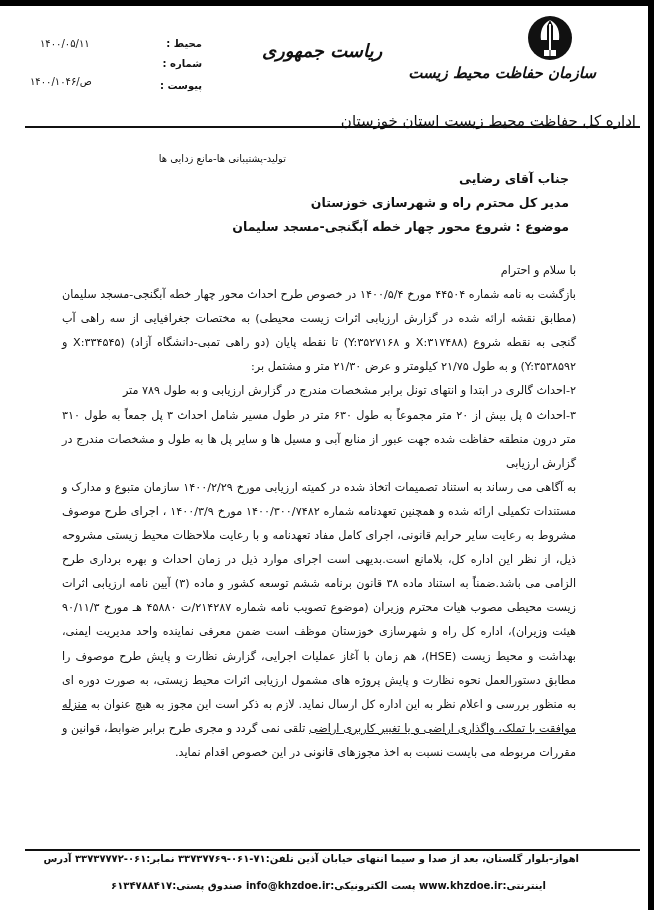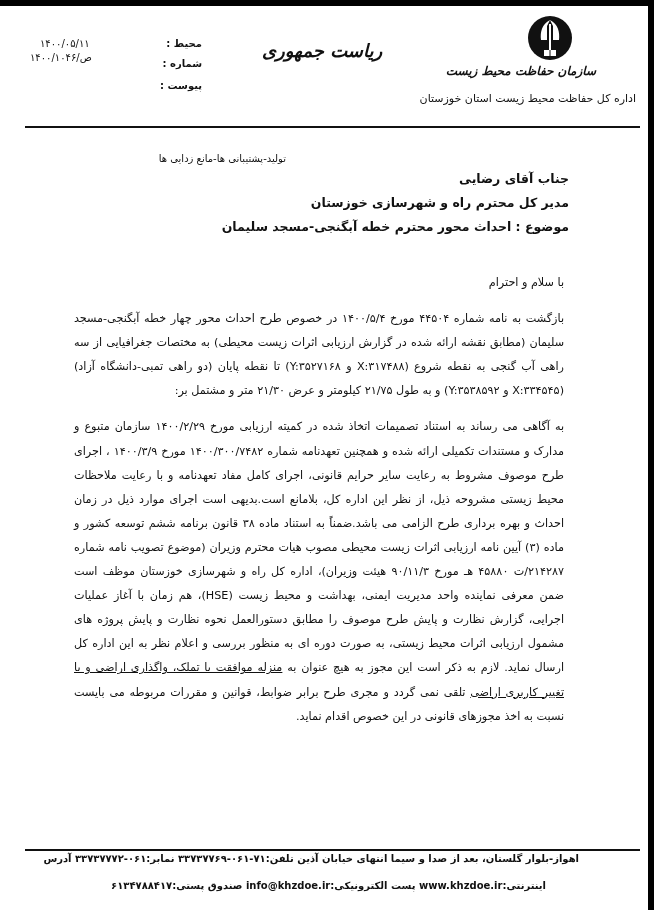--- a/index.html
+++ b/index.html
@@ -3,35 +3,35 @@
 <meta charset="utf-8">
 <style>
   html, body { margin:0; padding:0; background:#ffffff; }
   body { width:654px; height:910px; position:relative; overflow:hidden;
          font-family:"DejaVu Sans", sans-serif; color:#111; }
   .frame-top { position:absolute; left:0; top:0; width:654px; height:6px; background:#000; }
   .frame-right { position:absolute; right:0; top:0; width:6px; height:910px; background:#000; }
 
   .logo { position:absolute; right:80px; top:14px; width:48px; height:48px; }
   .org-name { position:absolute; right:58px; top:64px; font-family:"DejaVu Serif", serif;
-              font-size:12px; font-style:italic; font-weight:bold; direction:rtl; white-space:nowrap;text-align:right; }
+              font-size:15px; font-style:italic; font-weight:bold; direction:rtl; white-space:nowrap;text-align:right; }
   .presidency { position:absolute; left:262px; top:40px; font-family:"DejaVu Serif", serif;
                 font-size:18px; font-style:italic; font-weight:bold; direction:rtl; white-space:nowrap; }
-  .office { position:absolute; right:18px; top:92px; font-size:11px; direction:rtl; white-space:nowrap; }
+  .office { position:absolute; right:18px; top:112px; font-size:15px; direction:rtl; white-space:nowrap; }
   .meta { position:absolute; top:38px; font-size:10px; direction:rtl; white-space:nowrap; font-weight:bold; }
   .meta-label { right:452px; }
   .meta-val { left:40px; direction:ltr; font-weight:normal; }
   .rule { position:absolute; left:25px; width:615px; height:2px; background:#111; }
 
   .subtitle { position:absolute; right:368px; top:153px; font-size:10px; direction:rtl; white-space:nowrap; }
   .addr { position:absolute; right:85px; font-size:12.5px; font-weight:bold; direction:rtl; white-space:nowrap; }
 
   .body { position:absolute; left:62px; right:78px; top:259px; font-size:11.2px; line-height:24.1px;
           direction:rtl; text-align:justify; }
-  .body p { margin:12px; }
+  .body p { margin:0; }
   .u { text-decoration:underline; }
 
   .footer { position:absolute; right:80px; font-size:10.5px; font-weight:bold; direction:rtl; white-space:nowrap; }
 </style>
 </head>
 <body>
 
 <div class="frame-top"></div>
 <div class="frame-right"></div>
 
@@ -43,31 +43,33 @@
   <rect x="18" y="36" width="12" height="6" fill="#fff"></rect>
   <rect x="23.5" y="36" width="1" height="6" fill="#111"></rect>
 </svg>
 <div class="org-name">سازمان حفاظت محیط زیست</div>
 <div class="presidency">ریاست جمهوری</div>
 <div class="office">اداره کل حفاظت محیط زیست استان خوزستان</div>
 
 <div class="meta meta-label" style="top:38px">محیط :</div>
 <div class="meta meta-val" style="top:38px">۱۴۰۰/۰۵/۱۱</div>
 <div class="meta meta-label" style="top:58px">شماره :</div>
-<div class="meta meta-val" style="top:52px;left:30px">۱۴۰۰/۱۰۴۶/ص</div>
+<div class="meta meta-val" style="top:76px;left:30px">۱۴۰۰/۱۰۴۶/ص</div>
 <div class="meta meta-label" style="top:80px">پیوست :</div>
 
 <div class="rule" style="top:126px"></div>
 
 <div class="subtitle">تولید-پشتیبانی ها-مانع زدایی ها</div>
 <div class="addr" style="top:171px">جناب آقای رضایی</div>
 <div class="addr" style="top:195px">مدیر کل محترم راه و شهرسازی خوزستان</div>
-<div class="addr" style="top:219px">موضوع : احداث محور محترم خطه آبگنجی-مسجد سلیمان</div>
+<div class="addr" style="top:219px">موضوع : شروع محور چهار خطه آبگنجی-مسجد سلیمان</div>
 
 <div class="body">
   <p>با سلام و احترام</p>
   <p>بازگشت به نامه شماره ۴۴۵۰۴ مورخ ۱۴۰۰/۵/۴ در خصوص طرح احداث محور چهار خطه آبگنجی-مسجد سلیمان (مطابق نقشه ارائه شده در گزارش ارزیابی اثرات زیست محیطی) به مختصات جغرافیایی از سه راهی آب گنجی به نقطه شروع (X:۳۱۷۴۸۸ و Y:۳۵۲۷۱۶۸) تا نقطه پایان (دو راهی تمبی-دانشگاه آزاد) (X:۳۳۴۵۴۵ و Y:۳۵۳۸۵۹۲) و به طول ۲۱/۷۵ کیلومتر و عرض ۲۱/۳۰ متر و مشتمل بر:</p>
+  <p>۲-احداث گالری در ابتدا و انتهای تونل برابر مشخصات مندرج در گزارش ارزیابی و به طول ۷۸۹ متر</p>
+  <p>۳-احداث ۵ پل بیش از ۲۰ متر مجموعاً به طول ۶۳۰ متر در طول مسیر شامل احداث ۳ پل جمعاً به طول ۳۱۰ متر درون منطقه حفاظت شده جهت عبور از منابع آبی و مسیل ها و سایر پل ها به طول و مشخصات مندرج در گزارش ارزیابی</p>
   <p><span>به آگاهی می رساند به استناد تصمیمات اتخاذ شده در کمیته ارزیابی مورخ ۱۴۰۰/۲/۲۹ سازمان متبوع و مدارک و مستندات تکمیلی ارائه شده و همچنین تعهدنامه شماره ۱۴۰۰/۳۰۰/۷۴۸۲ مورخ ۱۴۰۰/۳/۹ ، اجرای طرح موصوف مشروط به رعایت سایر حرایم قانونی، اجرای کامل مفاد تعهدنامه و با رعایت ملاحظات محیط زیستی مشروحه ذیل، از نظر این اداره کل، بلامانع است.بدیهی است اجرای موارد ذیل در زمان احداث و بهره برداری طرح الزامی می باشد.ضمناً به استناد ماده ۳۸ قانون برنامه ششم توسعه کشور و ماده (۳) آیین نامه ارزیابی اثرات زیست محیطی مصوب هیات محترم وزیران (موضوع تصویب نامه شماره ۲۱۴۲۸۷/ت ۴۵۸۸۰ هـ مورخ ۹۰/۱۱/۳ هیئت وزیران)، اداره کل راه و شهرسازی خوزستان موظف است ضمن معرفی نماینده واحد مدیریت ایمنی، بهداشت و محیط زیست (HSE)، هم زمان با آغاز عملیات اجرایی، گزارش نظارت و پایش طرح موصوف را مطابق دستورالعمل نحوه نظارت و پایش پروژه های مشمول ارزیابی اثرات محیط زیستی، به صورت دوره ای به منظور بررسی و اعلام نظر به این اداره کل ارسال نماید. لازم به ذکر است این مجوز به هیچ عنوان به</span> <span class="u">منزله موافقت با تملک، واگذاری اراضی و یا تغییر کاربری اراضی</span> <span>تلقی نمی گردد و مجری طرح برابر ضوابط، قوانین و مقررات مربوطه می بایست نسبت به اخذ مجوزهای قانونی در این خصوص اقدام نماید.</span></p>
 </div>
 
 <div class="rule" style="top:849px"></div>
 <div class="footer" style="top:853px;right:75px;font-size:10px">اهواز-بلوار گلستان، بعد از صدا و سیما انتهای خیابان آذین   تلفن:۷۱-۰۶۱-۳۳۷۳۷۷۶۹   نمابر:۰۶۱-۳۳۷۳۷۷۷۲   آدرس</div>
 <div class="footer" style="top:880px;right:108px;font-size:10px">اینترنتی:www.khzdoe.ir   پست الکترونیکی:info@khzdoe.ir   صندوق پستی:۶۱۳۴۷۸۸۴۱۷</div>
 
 </body></html>

